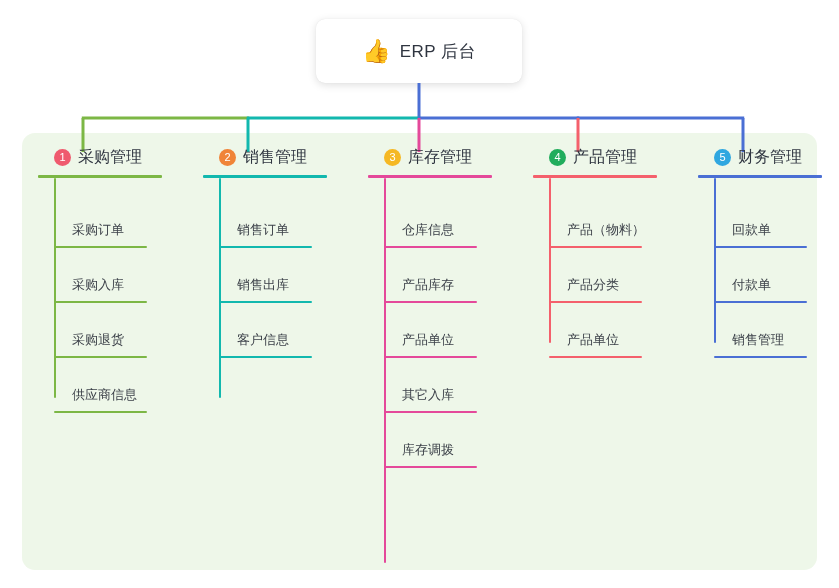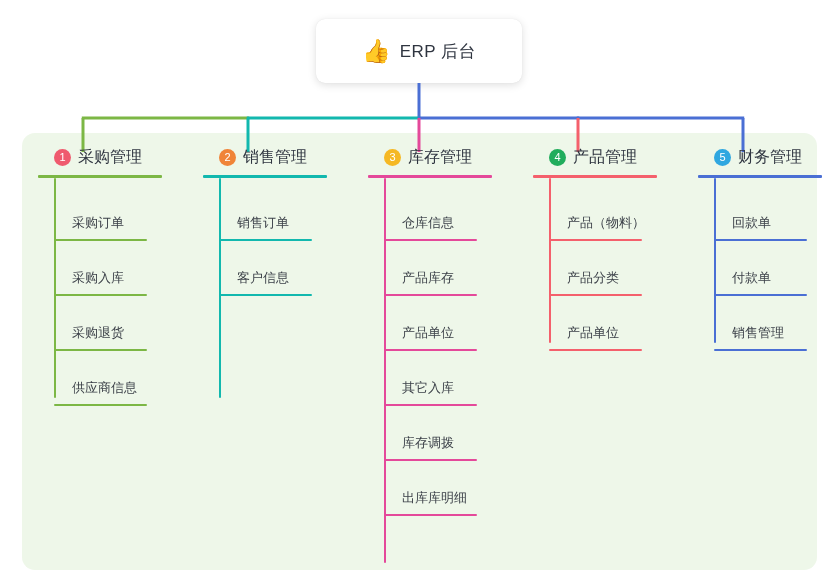--- a/index.html
+++ b/index.html
@@ -89,21 +89,21 @@
     margin-top: 6px;
     margin-left: 0px;
     width: 124px;
     border-radius: 1px;
   }
 
   
   .leaves {
     position: relative;
     margin-left: 16px;
-    padding-top: 8px;
+    padding-top: 15px;
   }
   .spine {
     position: absolute;
     left: 0px; top: 0px;
     width: 2px;
     border-radius: 1px;
   }
   .leaf {
     position: relative;
     height: 55px;
@@ -183,20 +183,24 @@
           <span class="col-title">销售管理</span>
         </div>
         <div class="head-rule" style="background: rgb(18, 184, 174);"></div>
         <div class="leaves">
           <div class="spine" style="background: rgb(18, 184, 174); height: 220px;"></div>
           <div class="leaf">
             <span class="leaf-label">销售订单</span>
             <div class="leaf-rule" style="background: rgb(18, 184, 174);"></div>
           </div>
           <div class="leaf">
+            <span class="leaf-label">销售出库</span>
+            <div class="leaf-rule" style="background: rgb(18, 184, 174);"></div>
+          </div>
+          <div class="leaf">
             <span class="leaf-label">客户信息</span>
             <div class="leaf-rule" style="background: rgb(18, 184, 174);"></div>
           </div>
         </div>
       </div>
       <div class="column" style="left: 368px;">
         <div class="col-head">
           <span class="badge" style="background: rgb(245, 184, 36);">3</span>
           <span class="col-title">库存管理</span>
         </div>
@@ -216,24 +220,20 @@
             <div class="leaf-rule" style="background: rgb(228, 73, 154);"></div>
           </div>
           <div class="leaf">
             <span class="leaf-label">其它入库</span>
             <div class="leaf-rule" style="background: rgb(228, 73, 154);"></div>
           </div>
           <div class="leaf">
             <span class="leaf-label">库存调拨</span>
             <div class="leaf-rule" style="background: rgb(228, 73, 154);"></div>
           </div>
-          <div class="leaf">
-            <span class="leaf-label">出库库明细</span>
-            <div class="leaf-rule" style="background: rgb(228, 73, 154);"></div>
-          </div>
         </div>
       </div>
       <div class="column" style="left: 533px;">
         <div class="col-head">
           <span class="badge" style="background: rgb(33, 173, 92);">4</span>
           <span class="col-title">产品管理</span>
         </div>
         <div class="head-rule" style="background: rgb(244, 96, 108);"></div>
         <div class="leaves">
           <div class="spine" style="background: rgb(244, 96, 108); height: 165px;"></div>

